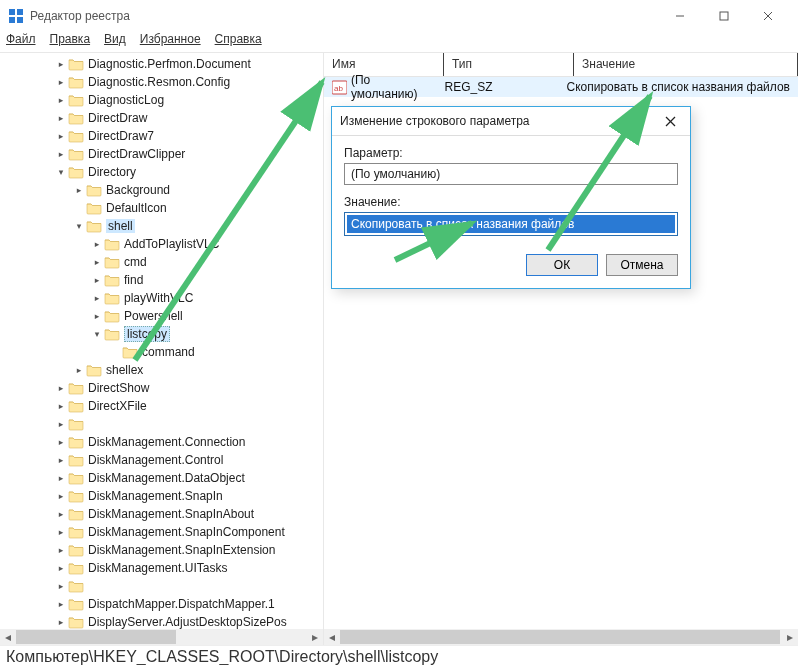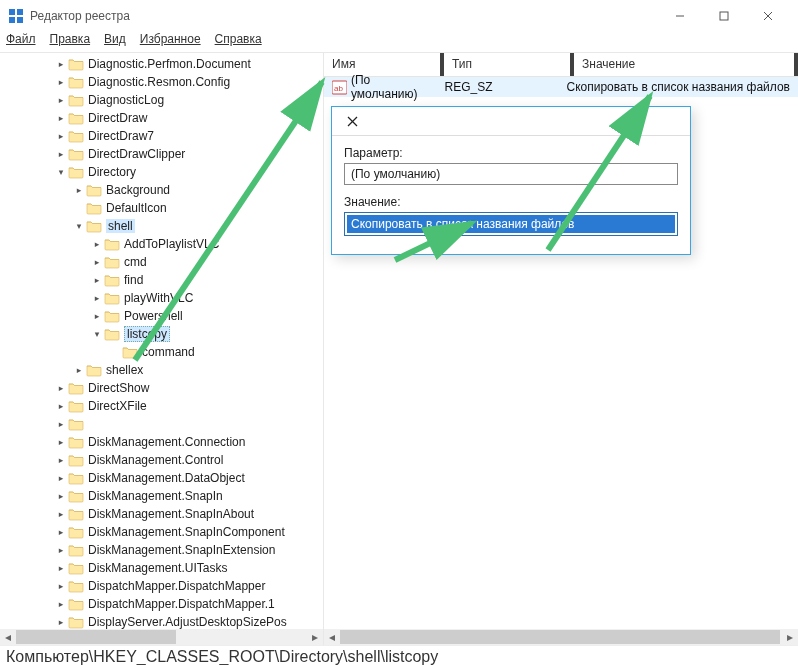--- a/index.html
+++ b/index.html
@@ -90,21 +90,21 @@
   }
   .list-header {
     display: flex;
     height: 24px;
     border-bottom: 1px solid #e5e5e5;
     color: #333;
     font-size: 12px;
   }
   .list-header .col {
     padding: 4px 8px;
-    border-right: 4px solid #404040;
+    border-right: 1px solid #404040;
   }
   .col-name { width: 120px; }
   .col-type { width: 130px; }
   .col-val { flex: 1; }
   .list-row {
     display: flex;
     align-items: center;
     height: 20px;
     background: #e5f3ff;
     font-size: 12px;
@@ -578,21 +578,20 @@
         </div>
         <div class="tree-row">
           <span class="indent" style="width: 54px;"></span>
           <span class="expander">▸</span>
           <span class="folder-icon">
             <svg viewBox="0 0 16 14">
               <path d="M1 3 h4 l1.5 1.5 H15 V12 a1 1 0 0 1 -1 1 H2 a1 1 0 0 1 -1 -1 Z" fill="#ffe9a6" stroke="#d8b65a" stroke-width="0.6"></path>
               <path d="M1 3 h4 l1.5 1.5 H15" fill="none" stroke="#d8b65a" stroke-width="0.6"></path>
             </svg>
           </span>
-          <span>DispatchMapper.DispatchMapper</span>
         </div>
         <div class="tree-row">
           <span class="indent" style="width: 54px;"></span>
           <span class="expander">▸</span>
           <span class="folder-icon">
             <svg viewBox="0 0 16 14">
               <path d="M1 3 h4 l1.5 1.5 H15 V12 a1 1 0 0 1 -1 1 H2 a1 1 0 0 1 -1 -1 Z" fill="#ffe9a6" stroke="#d8b65a" stroke-width="0.6"></path>
               <path d="M1 3 h4 l1.5 1.5 H15" fill="none" stroke="#d8b65a" stroke-width="0.6"></path>
             </svg>
           </span>
@@ -645,35 +644,40 @@
     </div>
   </div>
 </div>
 
 <div class="statusbar">
   <span>Компьютер\HKEY_CLASSES_ROOT\Directory\shell\listcopy</span>
 </div>
 
 <div class="dialog">
   <div class="dlg-title">
+    <span>Изменение строкового параметра</span>
     <span class="dlg-close">
       <svg width="11" height="11">
           <line x1="1" y1="1" x2="10" y2="10" stroke="#222" stroke-width="1.2"></line>
           <line x1="10" y1="1" x2="1" y2="10" stroke="#222" stroke-width="1.2"></line>
         </svg>
     </span>
   </div>
   <div class="dlg-body">
     <div class="dlg-label">Параметр:</div>
     <div class="dlg-ro">(По умолчанию)</div>
     <div class="dlg-label">Значение:</div>
     <div class="dlg-input-wrap">
       <input class="dlg-input" value="Скопировать в список названия файлов" style="">
     </div>
   </div>
+  <div class="dlg-buttons">
+    <div class="dlg-btn primary">ОК</div>
+    <div class="dlg-btn">Отмена</div>
+  </div>
 </div>
 
 <svg class="anno" width="798" height="665" style="left:0;top:0">
   <defs>
     <marker id="ah" markerWidth="10" markerHeight="10" refX="8" refY="3" orient="auto">
       <path d="M0,0 L9,3 L0,6 Z" fill="#4bbf73"></path>
     </marker>
   </defs>
   <line x1="135" y1="360" x2="322" y2="82" stroke="#4bbf73" stroke-width="6" marker-end="url(#ah)"></line>
   <line x1="395" y1="260" x2="472" y2="223" stroke="#4bbf73" stroke-width="6" marker-end="url(#ah)"></line>

